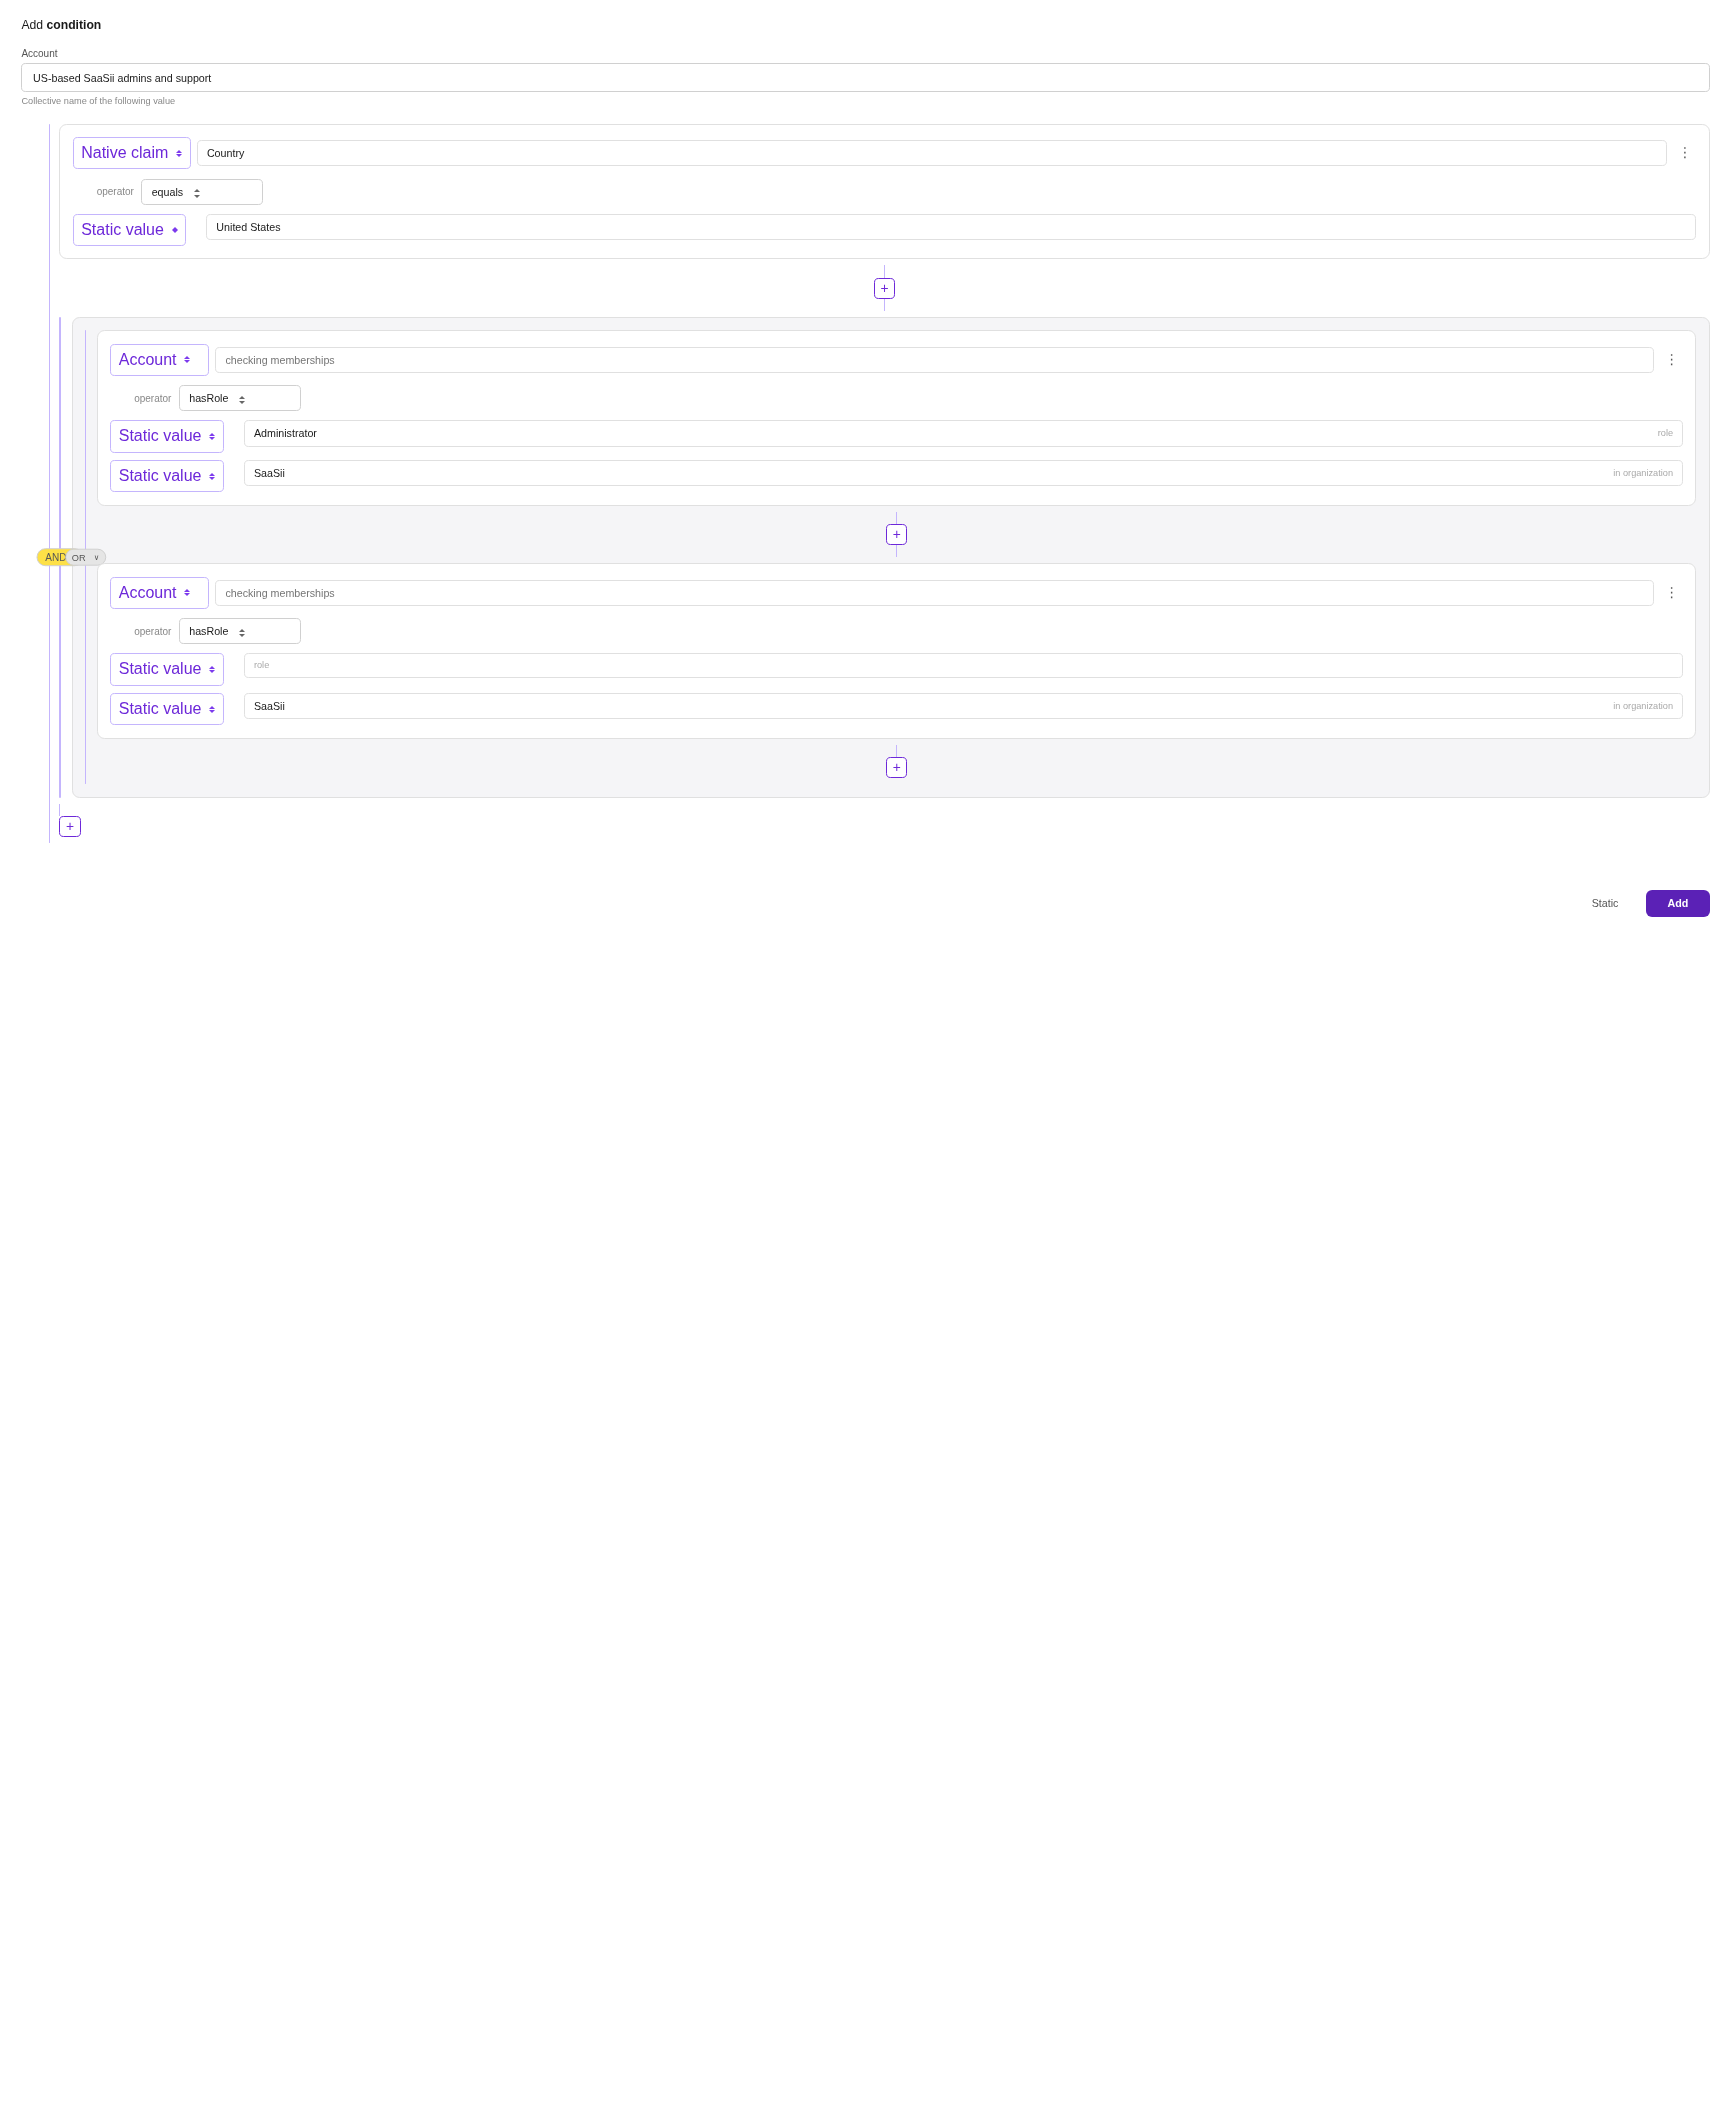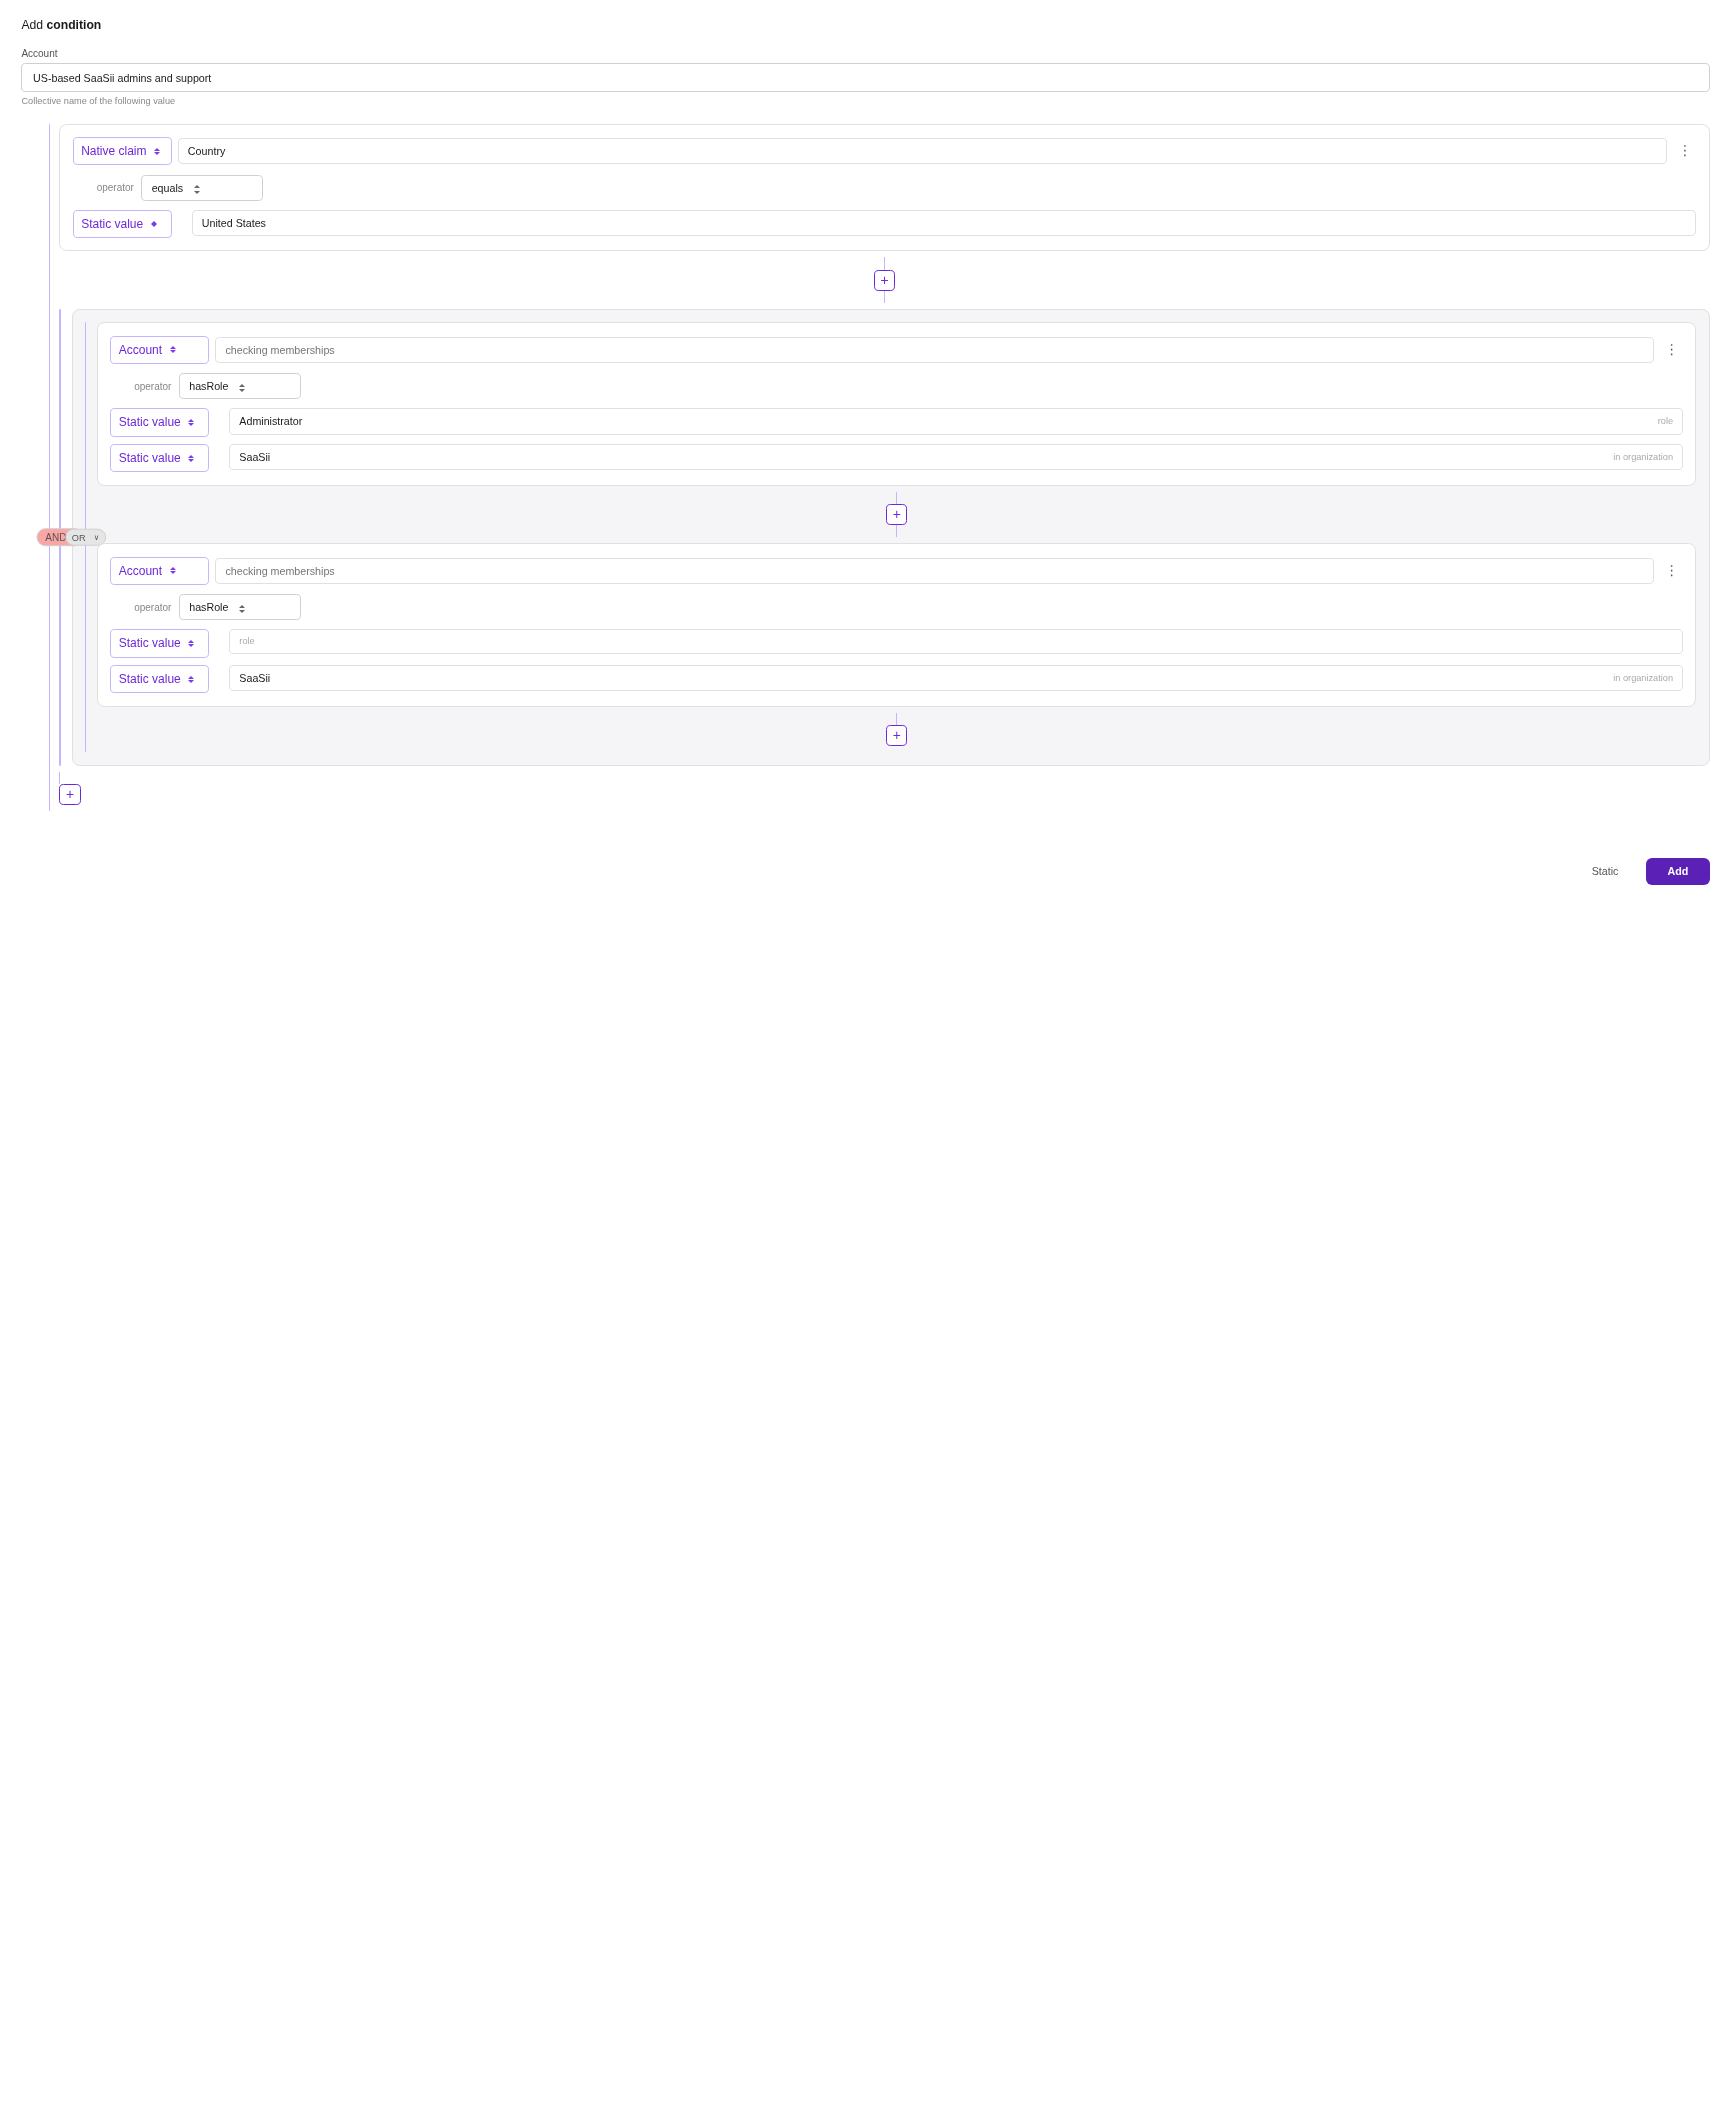--- a/index.html
+++ b/index.html
@@ -56,21 +56,21 @@
     .rule-row:last-child { margin-bottom: 0; }
 
     .select-pill {
       display: flex;
       align-items: center;
       gap: 4.6px;
       border: 0.8px solid #c4b5fd;
       border-radius: 4.6px;
       padding: 6.1px 7.6px;
       color: #6d28d9;
-      font-size: 12px;
+      font-size: 16px;
       cursor: pointer;
       background: #fff;
       white-space: nowrap;
       min-width: 99px;
     }
     .select-pill .arrows {
       display: flex;
       flex-direction: column;
       gap: 0.8px;
       margin-left: 3.1px;
@@ -212,21 +212,21 @@
       cursor: pointer;
       color: #6d28d9;
       font-size: 13.8px;
       font-weight: 300;
     }
     .outer-and-badge {
       position: absolute;
       top: 50%;
       left: 50%;
       transform: translate(-50%, -50%);
-      background: #fca5a5;
+      background: #fde047;
       border: 0.8px solid #d0d0d0;
       border-radius: 15.3px;
       padding: 2.3px 7.6px;
       font-size: 10px;
       color: #555;
       display: flex;
       gap: 3.1px;
       white-space: nowrap;
       cursor: pointer;
     }

